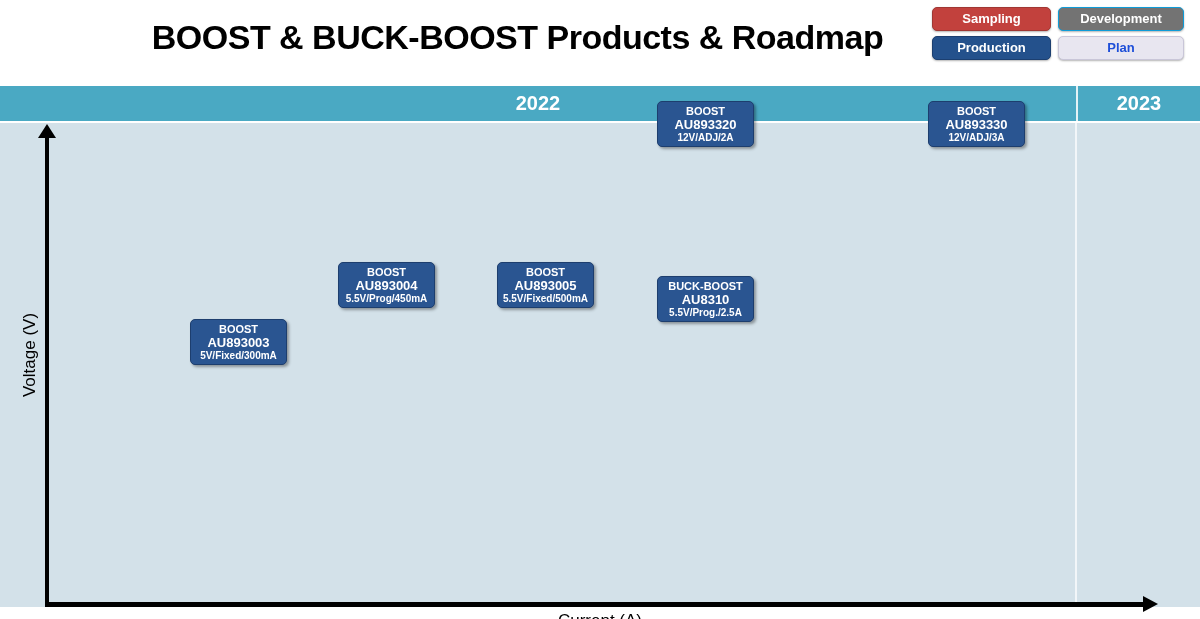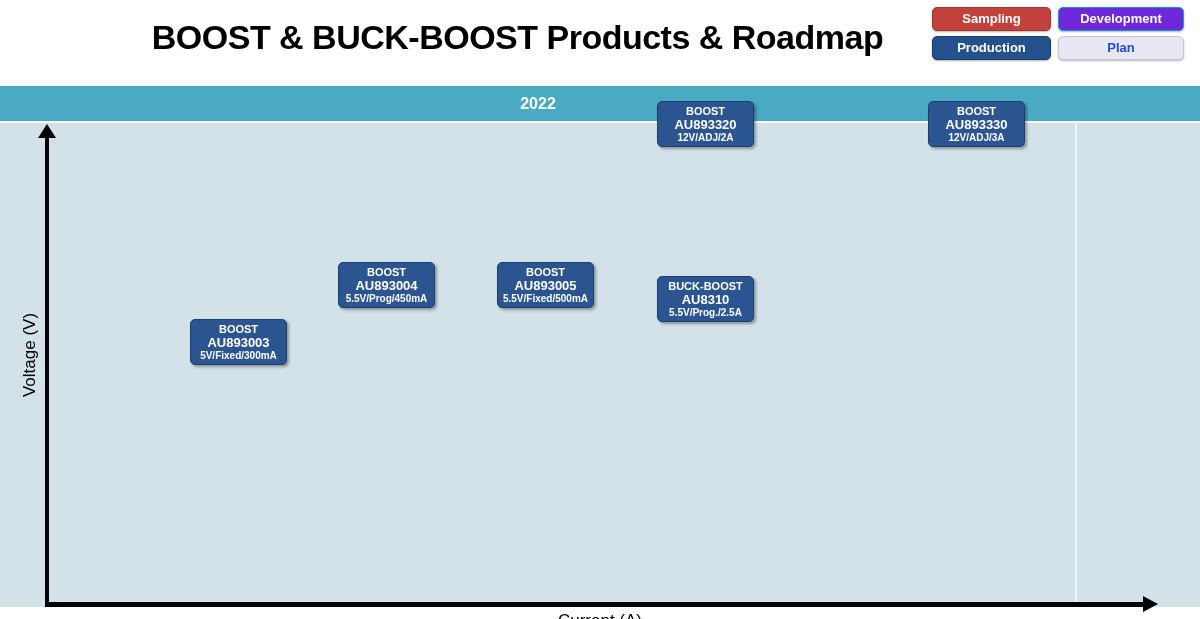--- a/index.html
+++ b/index.html
@@ -9,28 +9,28 @@
   
   .page-title { position:absolute; top:18px; left:0; width:1035px; text-align:center;
                 font-size:34px; font-weight:bold; color:#000; letter-spacing:-0.5px; }
 
   .legend { position:absolute; top:7px; right:16px; display:grid;
             grid-template-columns:119px 126px; grid-auto-rows:24px; gap:5px 7px; }
   .chip { border-radius:5px; text-align:center; font-size:13px; font-weight:bold;
           line-height:22px; border:1px solid rgba(0,0,0,.28);
           box-shadow:0 1px 2px rgba(0,0,0,.3); }
   .chip-sampling    { background:#c2413d; border-color:#a03733; color:#fff; }
-  .chip-development { background:#6d28d9; border-color:#0e9cd8; color:#fff; }
+  .chip-development { background:#737373; border-color:#0e9cd8; color:#fff; }
   .chip-production  { background:#24518c; border-color:#1c3f70; color:#fff; }
   .chip-plan        { background:#e8e6f0; border-color:#c9c6d8; color:#1d4ed8; }
 
   
   .yearbar { position:absolute; top:86px; left:0; width:1200px; height:35px;
              background:#4aa9c3; display:flex; }
-  .yearcell { color:#fff; font-weight:bold; font-size:16px; display:flex;
+  .yearcell { color:#fff; font-weight:bold; font-size:20px; display:flex;
               align-items:center; justify-content:center; }
   .yearcell.y2022 { width:1076px; }
   .yearcell.y2023 { width:124px; border-left:2px solid rgba(255,255,255,.85); }
 
   
   .chart { position:absolute; top:123px; left:0; width:1200px; height:484px;
            background:#d3e1e9; }
   .col-divider { position:absolute; left:1075px; top:0; width:2px; height:100%;
                  background:rgba(255,255,255,.7); }
 
@@ -72,20 +72,21 @@
 
 <div class="legend">
   <div class="chip chip-sampling">Sampling</div>
   <div class="chip chip-development">Development</div>
   <div class="chip chip-production">Production</div>
   <div class="chip chip-plan">Plan</div>
 </div>
 
 <div class="yearbar">
   <div class="yearcell y2022">2022</div>
+  <div class="yearcell y2023">2023</div>
 </div>
 
 <div class="chart">
   <div class="col-divider"></div>
 
   <div class="y-axis"></div>
   <div class="y-arrow"></div>
   <div class="x-axis"></div>
   <div class="x-arrow"></div>
 

